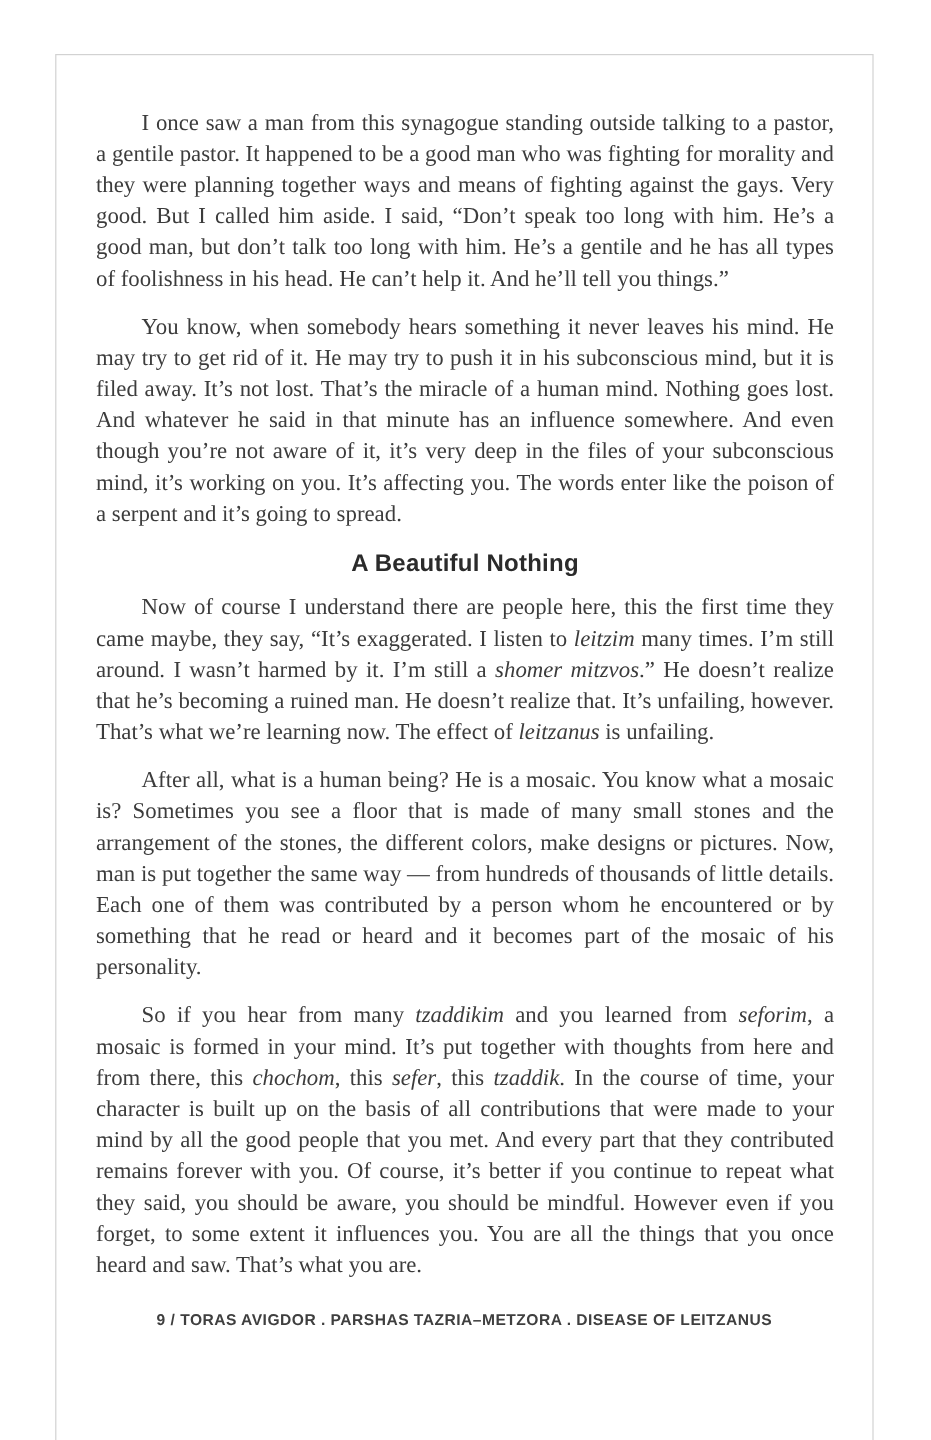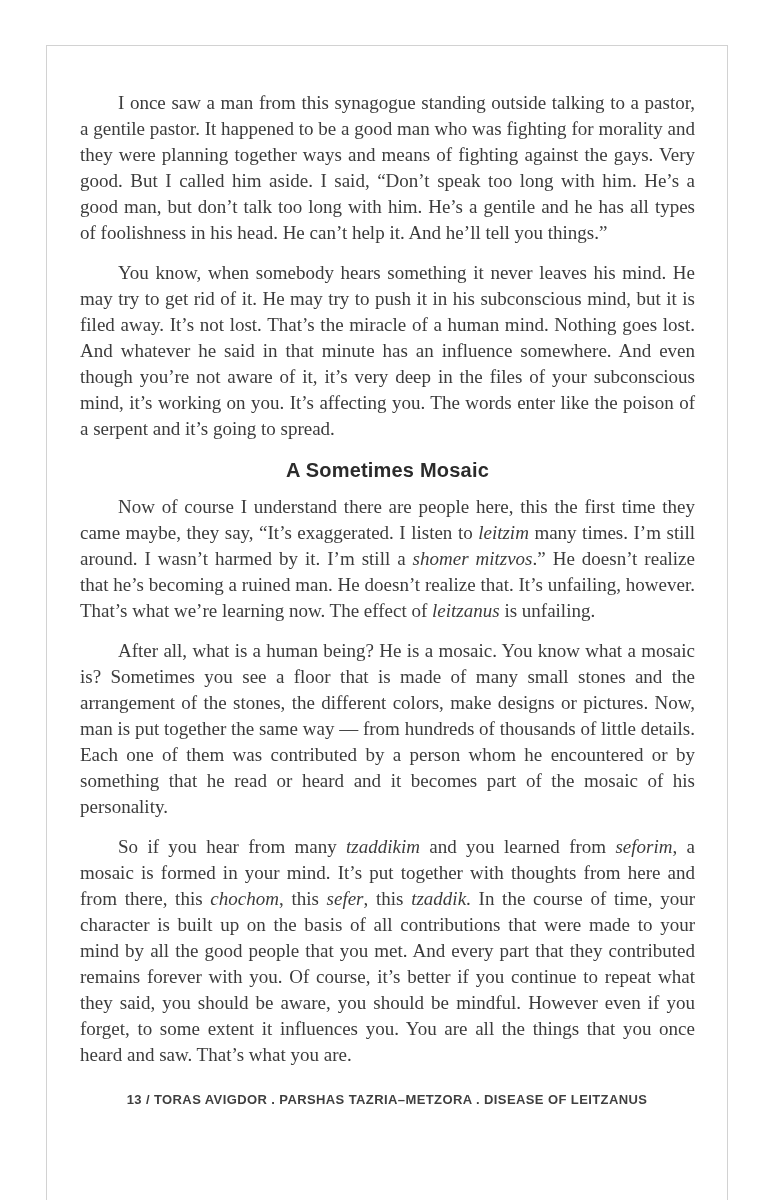--- a/index.html
+++ b/index.html
@@ -57,19 +57,19 @@
     color: #3f3f3f;
   }
 </style>
 </head>
 <body>
 
 <div class="page-frame">
   <div class="doc-body">
       <p class="body-paragraph">I once saw a man from this synagogue standing outside talking to a pastor, a gentile pastor. It happened to be a good man who was fighting for morality and they were planning together ways and means of fighting against the gays. Very good. But I called him aside. I said, “Don’t speak too long with him. He’s a good man, but don’t talk too long with him. He’s a gentile and he has all types of foolishness in his head. He can’t help it. And he’ll tell you things.”</p>
       <p class="body-paragraph">You know, when somebody hears something it never leaves his mind. He may try to get rid of it. He may try to push it in his subconscious mind, but it is filed away. It’s not lost. That’s the miracle of a human mind. Nothing goes lost. And whatever he said in that minute has an influence somewhere. And even though you’re not aware of it, it’s very deep in the files of your subconscious mind, it’s working on you. It’s affecting you. The words enter like the poison of a serpent and it’s going to spread.</p>
-      <h2 class="section-heading">A Sometimes Mosaic</h2>
+      <h2 class="section-heading">A Beautiful Nothing</h2>
       <p class="body-paragraph">Now of course I understand there are people here, this the first time they came maybe, they say, “It’s exaggerated. I listen to <em>leitzim</em> many times. I’m still around. I wasn’t harmed by it. I’m still a <em>shomer mitzvos</em>.” He doesn’t realize that he’s becoming a ruined man. He doesn’t realize that. It’s unfailing, however. That’s what we’re learning now. The effect of <em>leitzanus</em> is unfailing.</p>
       <p class="body-paragraph">After all, what is a human being? He is a mosaic. You know what a mosaic is? Sometimes you see a floor that is made of many small stones and the arrangement of the stones, the different colors, make designs or pictures. Now, man is put together the same way — from hundreds of thousands of little details. Each one of them was contributed by a person whom he encountered or by something that he read or heard and it becomes part of the mosaic of his personality.</p>
       <p class="body-paragraph">So if you hear from many <em>tzaddikim</em> and you learned from <em>seforim</em>, a mosaic is formed in your mind. It’s put together with thoughts from here and from there, this <em>chochom</em>, this <em>sefer</em>, this <em>tzaddik</em>. In the course of time, your character is built up on the basis of all contributions that were made to your mind by all the good people that you met. And every part that they contributed remains forever with you. Of course, it’s better if you continue to repeat what they said, you should be aware, you should be mindful. However even if you forget, to some extent it influences you. You are all the things that you once heard and saw. That’s what you are.</p>
     </div>
-  <div class="page-footer">13 / TORAS AVIGDOR . PARSHAS TAZRIA–METZORA . DISEASE OF LEITZANUS</div>
+  <div class="page-footer">9 / TORAS AVIGDOR . PARSHAS TAZRIA–METZORA . DISEASE OF LEITZANUS</div>
 </div>
 
 </body></html>

